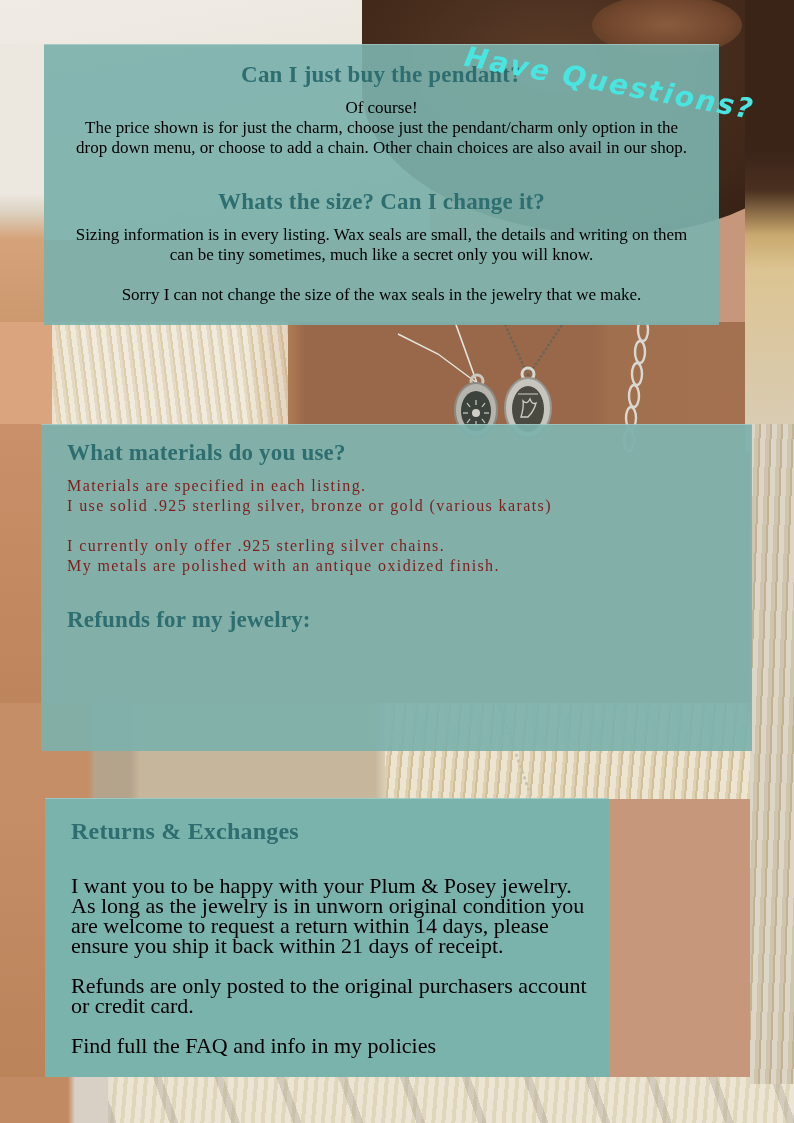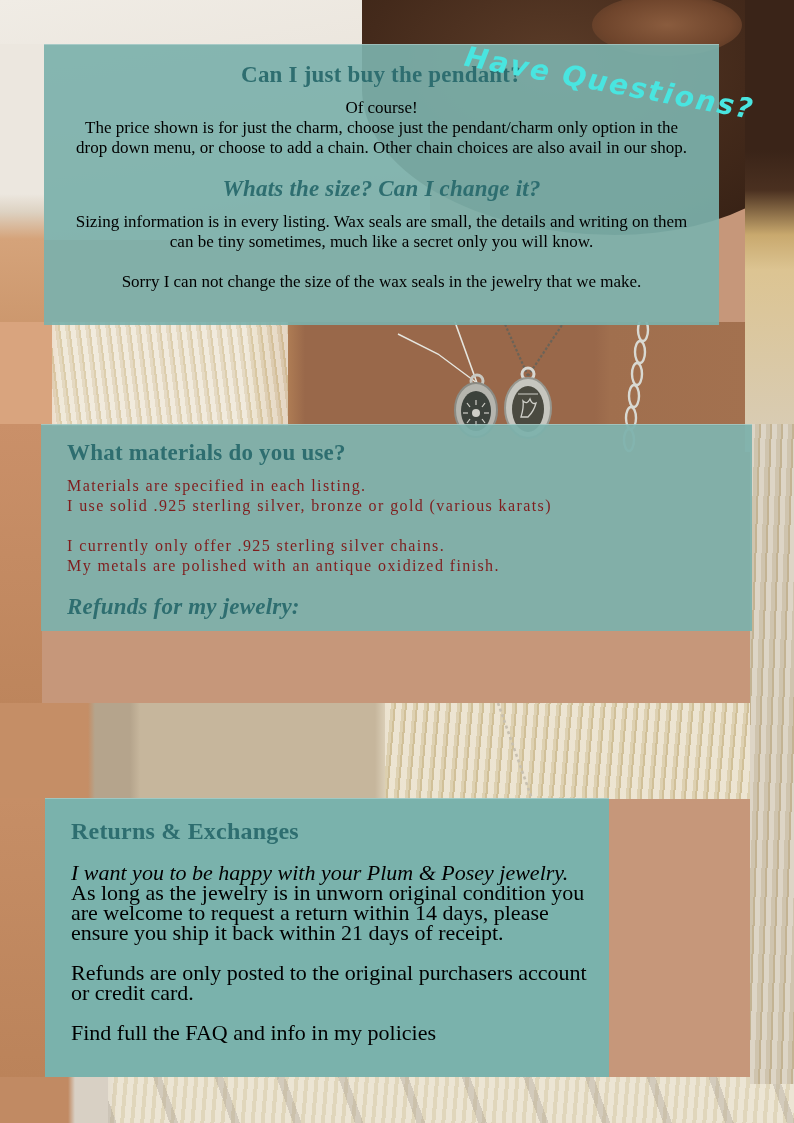--- a/index.html
+++ b/index.html
@@ -43,33 +43,33 @@
     background:repeating-linear-gradient(92deg,#ddd5c6 0 5px,#cfc4ae 5px 9px,#c3b393 9px 11px);}
 
   .necklaces{position:absolute;left:380px;top:322px;z-index:1;}
   .chain2{position:absolute;left:460px;top:703px;z-index:1;}
 
   
   .panel{position:absolute;z-index:2;box-sizing:border-box;
          background:rgba(124,177,171,0.92);
          box-shadow:inset 0 1px 0 rgba(255,255,255,.28);}
   .panel1{left:44px;top:44px;width:675px;height:281px;padding:14px 24px;text-align:center;}
-  .panel2{left:41px;top:424px;width:711px;height:207px;padding:12px 26px;}
+  .panel2{left:41px;top:424px;width:711px;height:327px;padding:12px 26px;}
   .panel3{left:45px;top:798px;width:564px;height:279px;padding:16px 14px;
           background:rgba(116,180,175,0.93);}
 
   .q{font-family:"Liberation Serif",serif;font-weight:700;color:#2e6e70;
      font-size:23px;margin:4px 0 10px 0;letter-spacing:.2px;}
   .panel3 .q{font-size:24px;margin-left:12px;}
   p{margin:0;}
   .b1{font-size:17px;line-height:20px;color:#000000;}
   .b2{font-size:16px;line-height:20px;color:#7f1d1d;letter-spacing:1.4px;}
   .b3{font-size:22px;line-height:20px;color:#000000;margin-left:12px;}
   .sp{margin-top:20px;}
-  .sp2{margin-top:18px;font-style:italic;}
+  .sp2{margin-top:31px;}
 
   .have-q{position:absolute;left:468px;top:40px;width:290px;z-index:3;
     transform:rotate(10.5deg);transform-origin:left top;
     font-family:"DejaVu Sans",sans-serif;font-style:italic;font-weight:700;
     font-size:28px;letter-spacing:2px;color:#49e5e0;white-space:nowrap;}
 </style>
 </head>
 <body>
 
 <div class="page">

